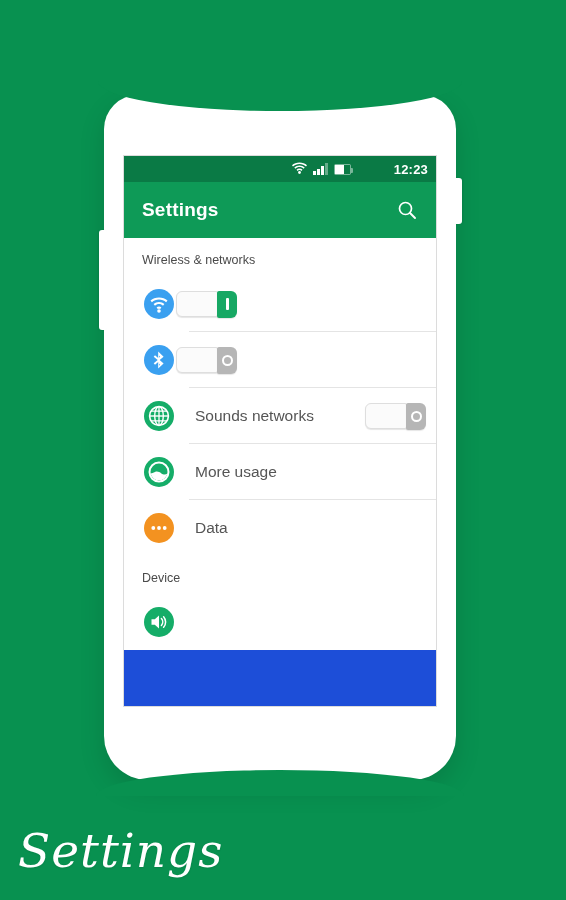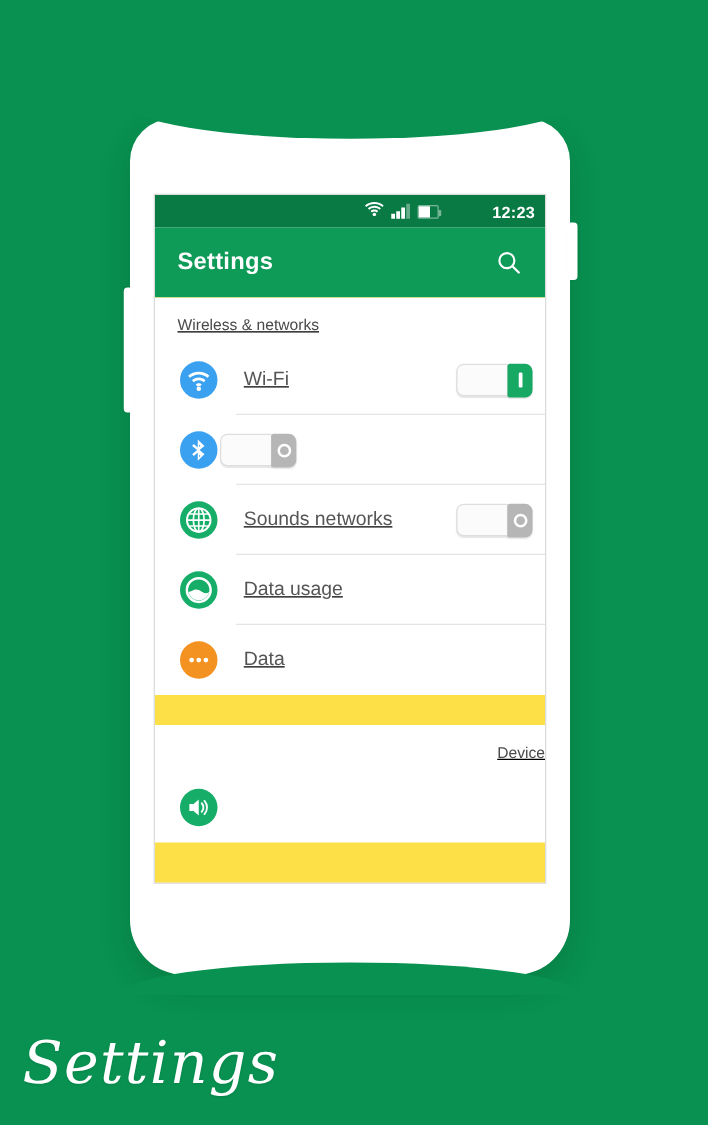--- a/index.html
+++ b/index.html
@@ -83,23 +83,23 @@
   }
   #appbar .title{
     color:#ffffff;font-size:19px;font-weight:bold;flex:1;letter-spacing:.2px;
   }
   .search-btn{
     width:30px;height:30px;display:flex;align-items:center;justify-content:center;
     cursor:pointer;
   }
 
   
-  #content{background:#fde047;height:470px;overflow:hidden;text-decoration:underline;}
+  #content{background:#1d4ed8;height:470px;overflow:hidden;}
   .card{background:#ffffff;}
-  .card + .card{margin-top:24px;text-align:right;}
+  .card + .card{margin-top:0;}
   .section-head{
     font-size:12.5px;color:#4a4a4a;padding:15px 0 9px 18px;
   }
   .row{
     display:flex;align-items:center;height:56px;padding-left:18px;
     position:relative;box-sizing:border-box;cursor:pointer;
   }
   .row .sep{
     position:absolute;left:65px;right:0;bottom:0;height:1px;background:#e4e4e4;
   }
@@ -196,21 +196,20 @@
         <div class="row">
           <span class="icon-wrap">
             <svg width="32" height="32" viewBox="0 0 32 32">
               <circle cx="16" cy="16" r="15" fill="#3aa0f0"></circle>
               <path d="M16 9.4c3.3 0 6.3 1.2 8.5 3.2l-1.4 1.6c-1.9-1.7-4.4-2.7-7.1-2.7s-5.2 1-7.1 2.7l-1.4-1.6C9.7 10.6 12.7 9.4 16 9.4z" fill="#fff"></path>
               <path d="M16 14c2.1 0 4 .8 5.4 2.1L20 17.7c-1.1-1-2.5-1.6-4-1.6s-2.9.6-4 1.6l-1.4-1.6C12 14.8 13.9 14 16 14z" fill="#fff"></path>
               <path d="M16 18.6c.9 0 1.8.4 2.4 1l-1.4 1.6c-.3-.3-.6-.4-1-.4s-.7.1-1 .4L13.6 19.6c.6-.6 1.5-1 2.4-1z" fill="#fff"></path>
               <circle cx="16" cy="23" r="1.8" fill="#fff"></circle>
             </svg>
           </span>
-          <span class="label">Wi-Fi</span>
           <span class="toggle">
             <span class="tg-body"></span>
             <span class="tg-cap on">
               <span class="bar"></span>
             </span>
           </span>
           <span class="sep"></span>
         </div>
 
         <div class="row">
@@ -251,21 +250,21 @@
         </div>
 
         <div class="row">
           <span class="icon-wrap">
             <svg width="32" height="32" viewBox="0 0 32 32">
               <circle cx="16" cy="16" r="15" fill="#15ad68"></circle>
               <circle cx="16" cy="16" r="9.5" fill="none" stroke="#fff" stroke-width="2"></circle>
               <path d="M7.6 17.6a8.6 8.6 0 0 0 16.8 0c-2 1.6-4.4 1-6-.2-2-1.5-4.3-2.3-6.4-1.4-1.7.7-3 1.4-4.4 1.6z" fill="#fff"></path>
             </svg>
           </span>
-          <span class="label">Data usage</span>
+          <span class="label">More usage</span>
           <span class="sep"></span>
         </div>
 
         <div class="row">
           <span class="icon-wrap">
             <svg width="32" height="32" viewBox="0 0 32 32">
               <circle cx="16" cy="16" r="15" fill="#f39220"></circle>
               <circle cx="10.3" cy="16" r="1.9" fill="#fff"></circle>
               <circle cx="16" cy="16" r="1.9" fill="#fff"></circle>
               <circle cx="21.7" cy="16" r="1.9" fill="#fff"></circle>

